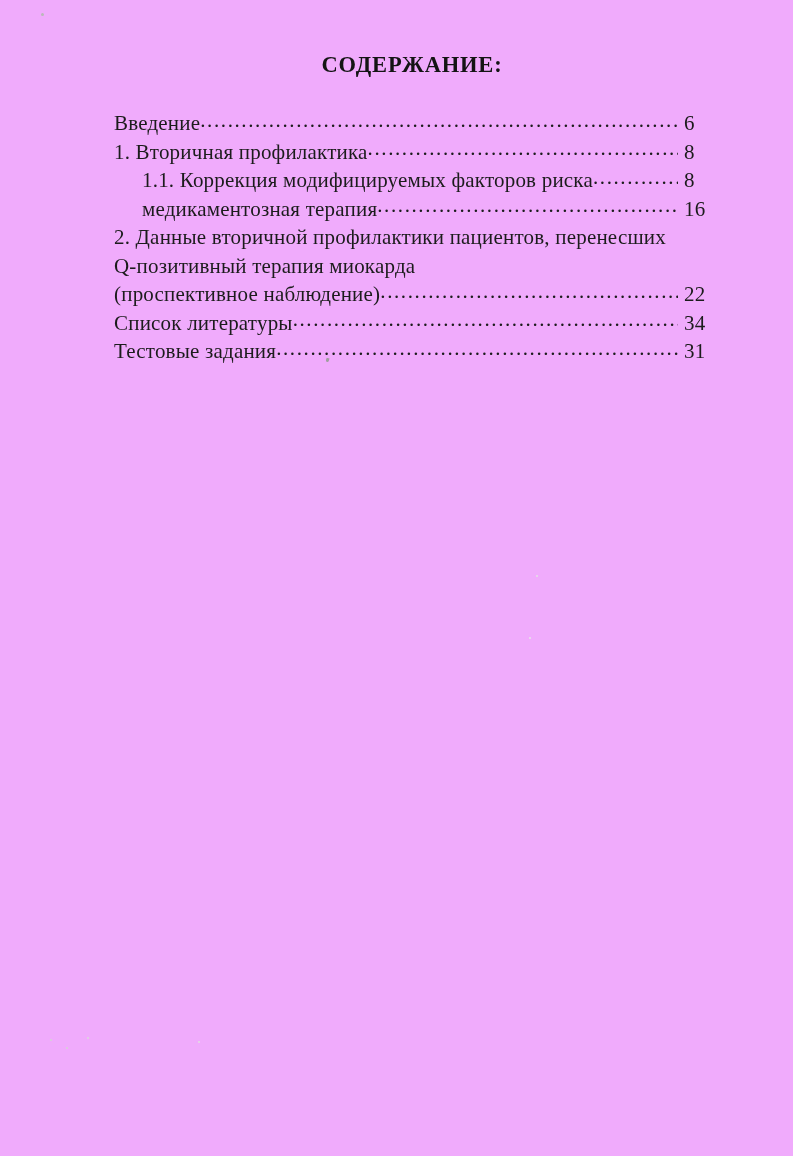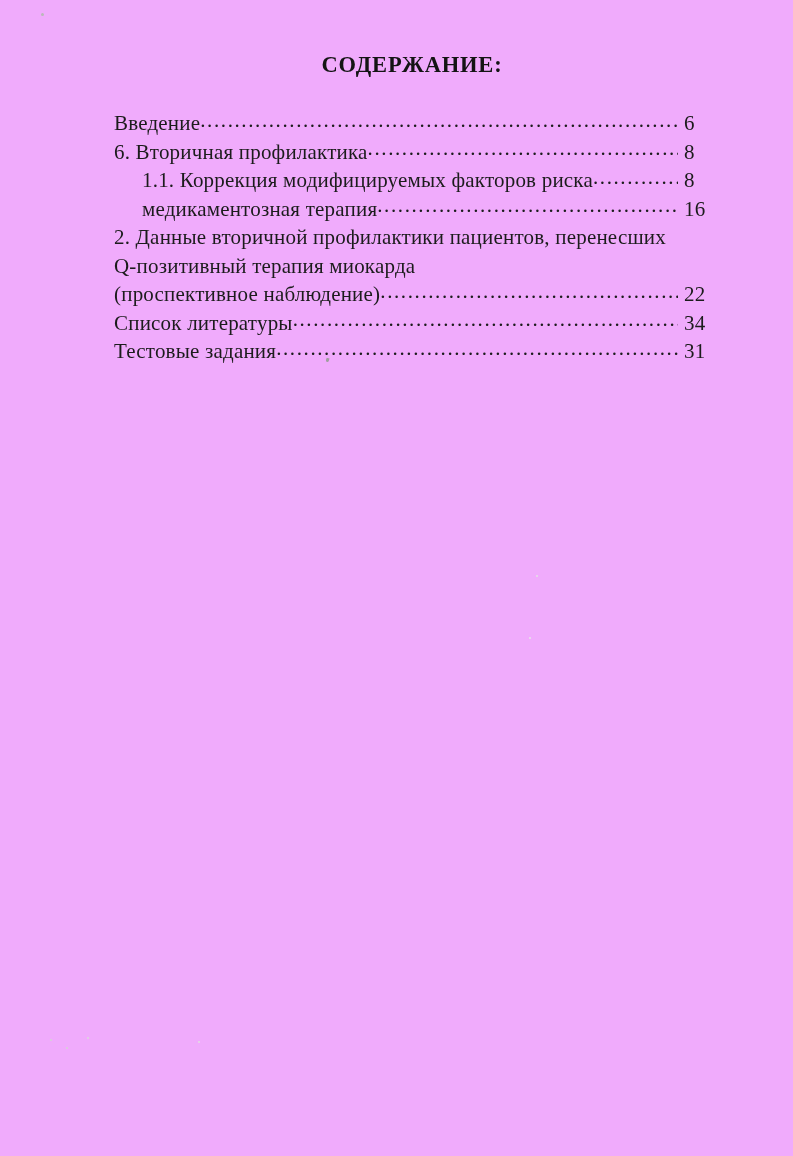--- a/index.html
+++ b/index.html
@@ -86,21 +86,21 @@
 
   <div class="doc-title">СОДЕРЖАНИЕ:</div>
 
   <div class="toc">
       <div class="toc-line">
     <span class="toc-text">Введение</span>
     <span class="leader"></span>
     <span class="pagenum">6</span>
   </div>
       <div class="toc-line">
-    <span class="toc-text">6. Вторичная профилактика</span>
+    <span class="toc-text">1. Вторичная профилактика</span>
     <span class="leader"></span>
     <span class="pagenum">8</span>
   </div>
       <div class="toc-line">
     <span class="toc-text indent-1">1.1. Коррекция модифицируемых факторов риска</span>
     <span class="leader"></span>
     <span class="pagenum">8</span>
   </div>
       <div class="toc-line">
     <span class="toc-text indent-1">медикаментозная терапия</span>

